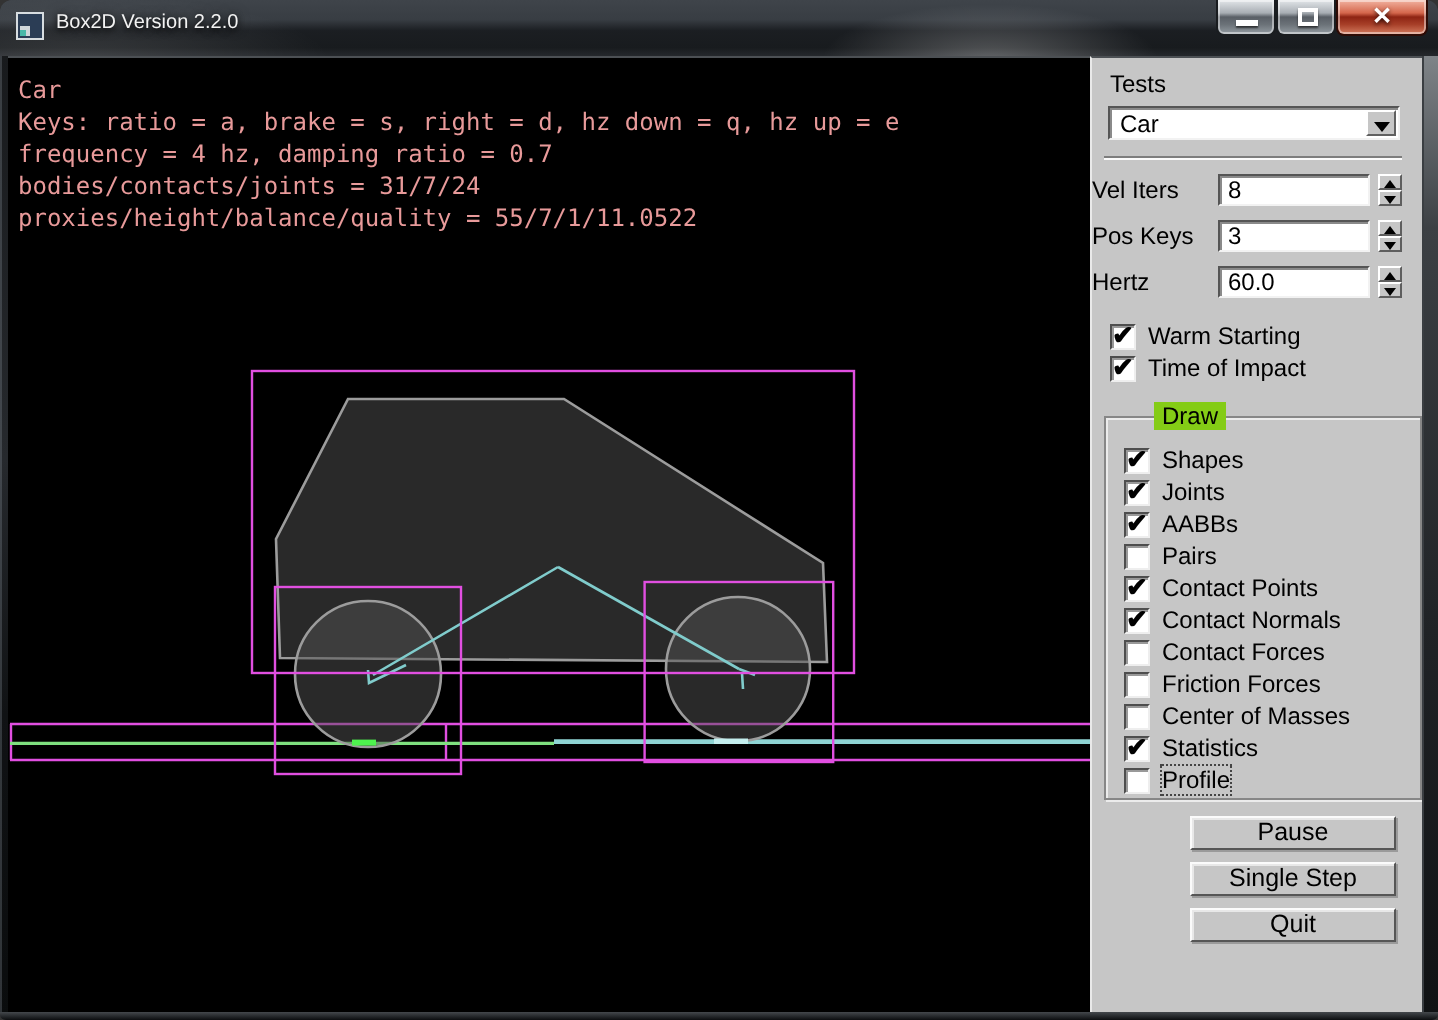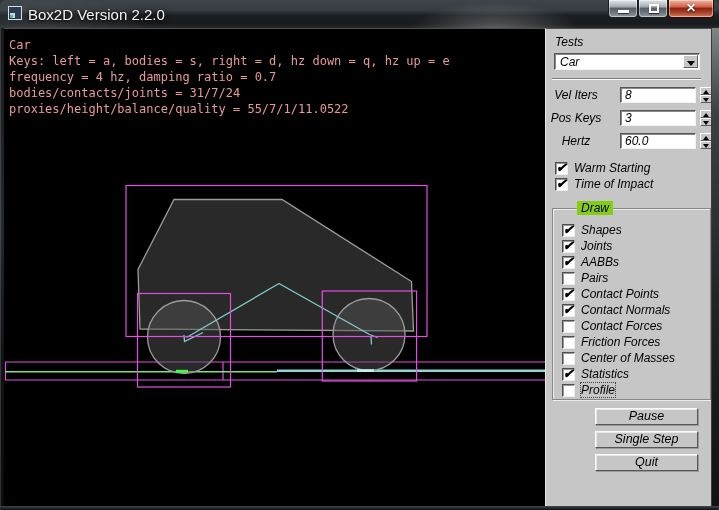--- a/index.html
+++ b/index.html
@@ -23,21 +23,21 @@
       radial-gradient(120px 40px at 495px 30px, rgba(255,255,255,.28), rgba(255,255,255,0) 70%),
       radial-gradient(180px 50px at 40px 32px, rgba(255,255,255,.14), rgba(255,255,255,0) 70%);
   }
   #app-icon {
     position:absolute; left:8px; top:6px; width:14px; height:14px;
     background:#2b3d55; border:1px solid #d8dde0;
   }
   #app-icon .pane { position:absolute; left:1px; bottom:1px; width:5px; height:5px; background:#cfd6da; }
   #app-icon .dot  { position:absolute; left:1px; bottom:1px; width:3px; height:3px; background:#49b8a8; }
   #title-text {
-    position:absolute; left:28px; top:6px; color:#f2f2f2; font-size:15px;
+    position:absolute; left:28px; top:6px; color:#f2f2f2; font-size:10px;
     text-shadow:0 1px 3px rgba(0,0,0,.9), 0 0 6px rgba(0,0,0,.6); white-space:nowrap;
   }
   .cap-btn {
     position:absolute; top:0; height:18px; border:1px solid #1a1d20; border-top:none;
     border-radius:0 0 4px 4px;
     background:linear-gradient(180deg,#e3e7ea 0%,#a8aeb4 38%,#595f66 50%,#6b7278 72%,#939ba2 100%);
     box-shadow:inset 0 0 0 1px rgba(255,255,255,.45);
     color:#fff; text-align:center; cursor:default;
   }
   #btn-min   { left:608px; width:30px; }
@@ -63,21 +63,21 @@
   .hud-line {
     font-family:"DejaVu Sans Mono", monospace; font-size:12px; line-height:16px;
     color:#e89a9a; white-space:pre;
   }
   #simsvg { position:absolute; left:0; top:0; }
 
   
   #panel {
     position:absolute; left:545px; top:28px; width:166px; height:478px;
     background:#c6c6c6; border-left:1px solid #e9e9e9; border-top:1px solid #4c5054;
-    font-size:12px; color:#000;font-style:italic;
+    font-size:12px; color:#000;
   }
   #panel-right-border {
     position:absolute; left:711px; top:28px; width:8px; height:478px;
     background:linear-gradient(180deg,#7f8488 0%,#3c4044 18%,#202326 60%,#101214 100%);
     border-left:1px solid #3a3e42;
   }
   #window-bottom {
     position:absolute; left:0; top:506px; width:719px; height:4px;
     background:linear-gradient(180deg,#44484c, #0c0e10);
   }
@@ -102,21 +102,21 @@
     border-top:5px solid #000;
   }
   .separator {
     position:absolute; left:6px; top:49px; width:149px; height:2px;
     border-top:1px solid #7d7d7d; border-bottom:1px solid #fbfbfb;
   }
 
   
   #spinners { position:absolute; left:0; top:58px; }
   .spin-row { display:flex; align-items:center; height:16px; margin-bottom:7px; }
-  .spin-label { width:60px; text-align:center; margin-right:14px; }
+  .spin-label { width:60px; text-align:left; margin-right:3px; }
   .edittext {
     width:76px; height:16px; background:#fff; line-height:14px; padding-left:4px;
     border:1px solid; border-color:#555 #f2f2f2 #f2f2f2 #555;
     box-shadow:inset 1px 1px 0 #8a8a8a;
     font-size:12px;
   }
   .spinner { width:12px; height:16px; margin-left:4px; display:flex; flex-direction:column; }
   .spin-half {
     flex:1; position:relative; background:#c6c6c6;
     border:1px solid; border-color:#fff #5e5e5e #5e5e5e #fff;
@@ -212,21 +212,21 @@
         <rect x="322.3" y="290" width="94.3" height="90"></rect>
       </g>
 
       <line x1="176" y1="370.3" x2="188" y2="370.3" stroke="#4ef24e" stroke-width="3"></line>
       <line x1="357" y1="369.6" x2="374" y2="369.6" stroke="#c4eeee" stroke-width="2.8"></line>
     </svg>
 
     <div id="hud">
 
     <div class="hud-line">Car</div>
-        <div class="hud-line">Keys: left = a, bodies = s, right = d, hz down = q, hz up = e</div>
+        <div class="hud-line">Keys: ratio = a, brake = s, right = d, hz down = q, hz up = e</div>
         <div class="hud-line">frequency = 4 hz, damping ratio = 0.7</div>
         <div class="hud-line">bodies/contacts/joints = 31/7/24</div>
         <div class="hud-line">proxies/height/balance/quality = 55/7/1/11.0522</div>
       </div>
   </div>
 
   <div id="panel">
 
     <div class="glui-label" style="left:9px; top:6px;">Tests</div>
 

